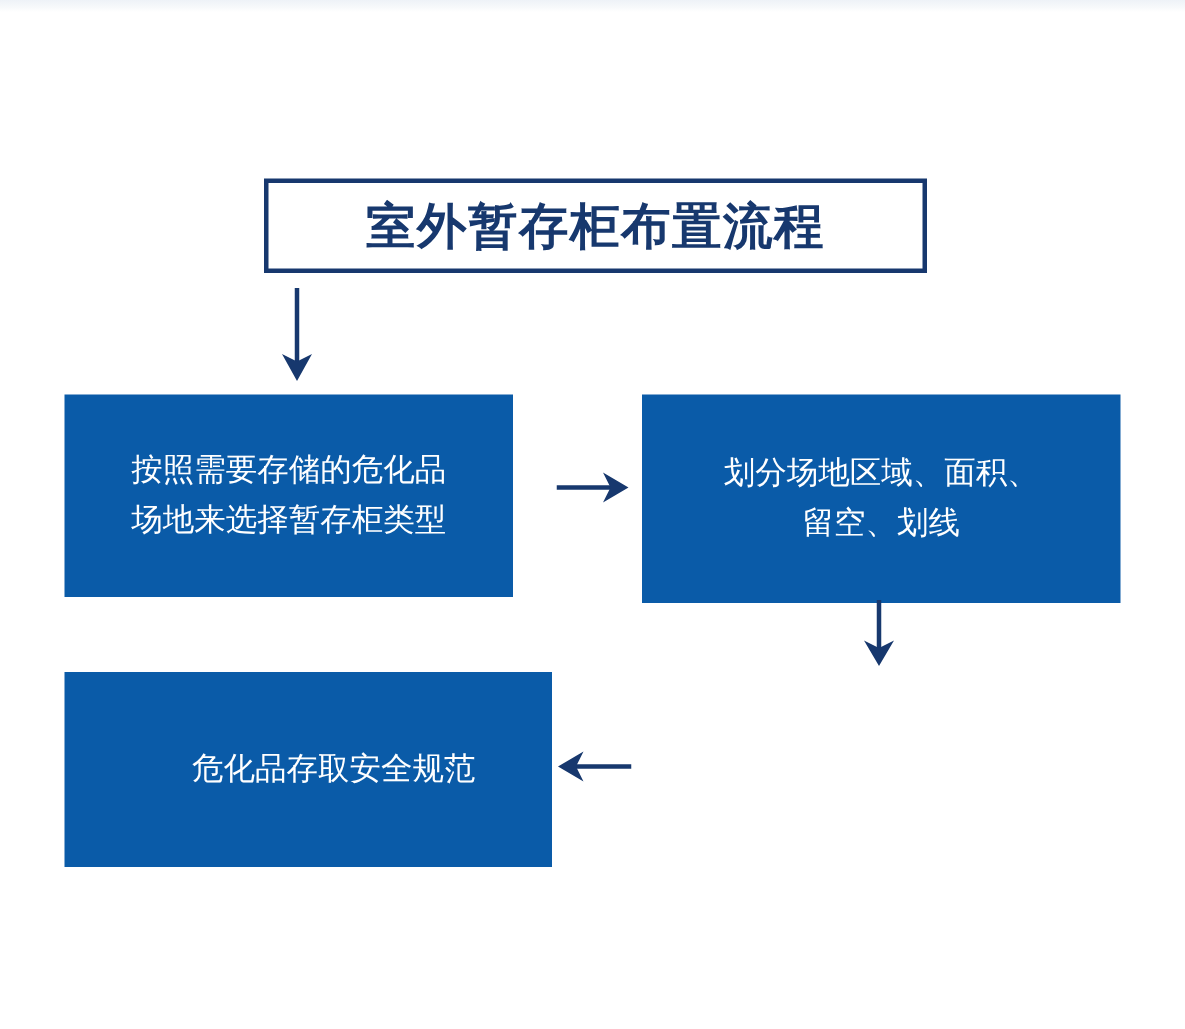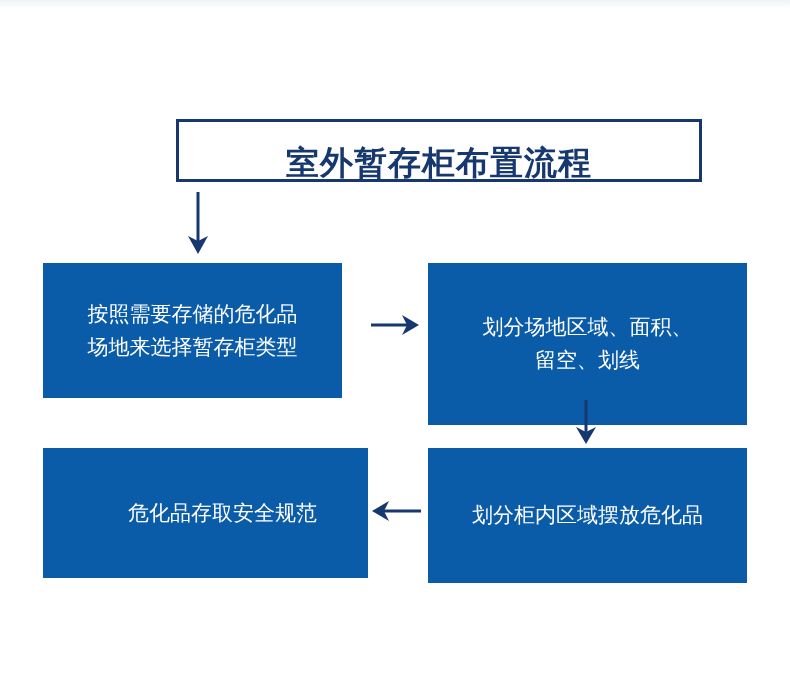--- a/index.html
+++ b/index.html
@@ -25,26 +25,26 @@
     width: 790px;
     height: 8px;
     background: linear-gradient(to bottom, #eef2f7 0%, #f7f9fb 60%, #ffffff 100%);
   }
 
   
   .title-box {
     position: absolute;
     left: 176px;
     top: 119px;
-    width: 526px;
+    width: 442px;
     height: 63px;
     border: 3px solid #17386e;
     box-sizing: border-box;
     display: flex;
-    align-items: flex-end;
+    align-items: center;
     justify-content: center;
     background: #ffffff;
   }
   .title-text {
     color: #17386e;
     font-size: 33px;
     font-weight: bold;
     letter-spacing: 1px;
     line-height: 1;
     white-space: nowrap;
@@ -62,21 +62,21 @@
   }
   .pbox-text {
     color: #ffffff;
     font-size: 21px;
     line-height: 1.55;
     text-align: center;
     white-space: pre-line;
   }
 
   #box-1 { left: 43px;  top: 263px; width: 299px; height: 135px; }
-  #box-2 { left: 428px; top: 263px; width: 319px; height: 162px; }
+  #box-2 { left: 428px; top: 263px; width: 319px; height: 139px; }
   #box-3 { left: 428px; top: 448px; width: 319px; height: 135px; }
   #box-4 { left: 43px;  top: 448px; width: 325px; height: 130px; padding-left: 48px; }
 
   
   .arrow {
     position: absolute;
   }
   .arrow svg { display: block; }
 
   #arrow-title-to-1 { left: 178px; top: 192px; }
@@ -119,23 +119,20 @@
 留空、划线</span>
   </div>
 
   <div class="arrow" id="arrow-2-to-3">
     <svg width="30" height="46" viewBox="0 0 30 46" aria-hidden="true">
       <line x1="15" y1="0" x2="15" y2="34" stroke="#17386e" stroke-width="3"></line>
       <polygon points="15,44 5,27 15,32 25,27" fill="#17386e"></polygon>
     </svg>
   </div>
 
-  <div class="pbox" id="box-3">
-    <span class="pbox-text">划分柜内区域摆放危化品</span>
-  </div>
 
   <div class="arrow" id="arrow-3-to-4">
     <svg width="50" height="30" viewBox="0 0 50 30" aria-hidden="true">
       <line x1="10" y1="15" x2="50" y2="15" stroke="#17386e" stroke-width="3"></line>
       <polygon points="1,15 18,5 13,15 18,25" fill="#17386e"></polygon>
     </svg>
   </div>
 
   <div class="pbox" id="box-4">
     <span class="pbox-text">危化品存取安全规范</span>

